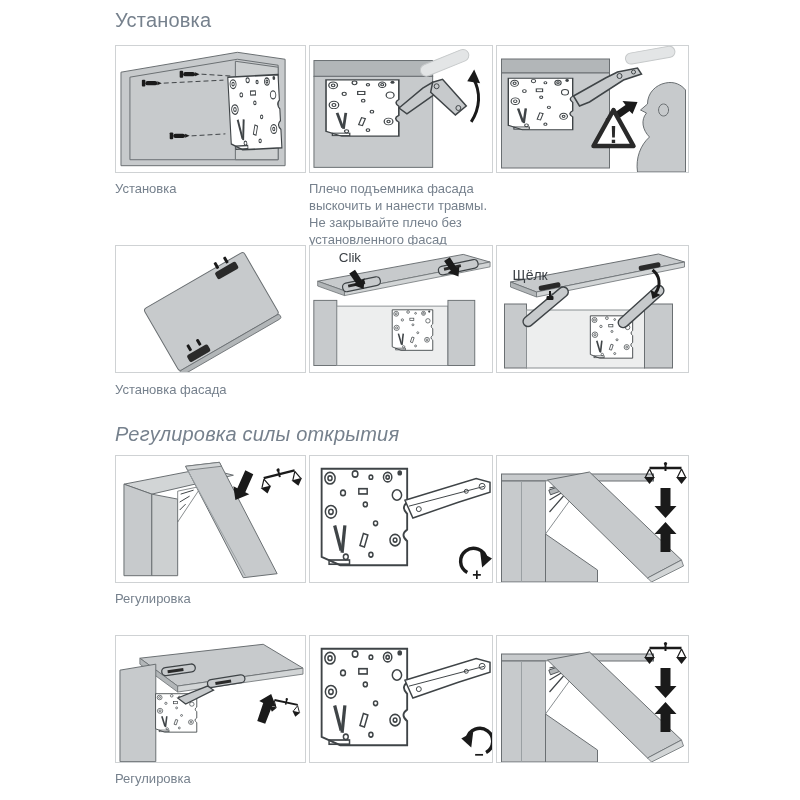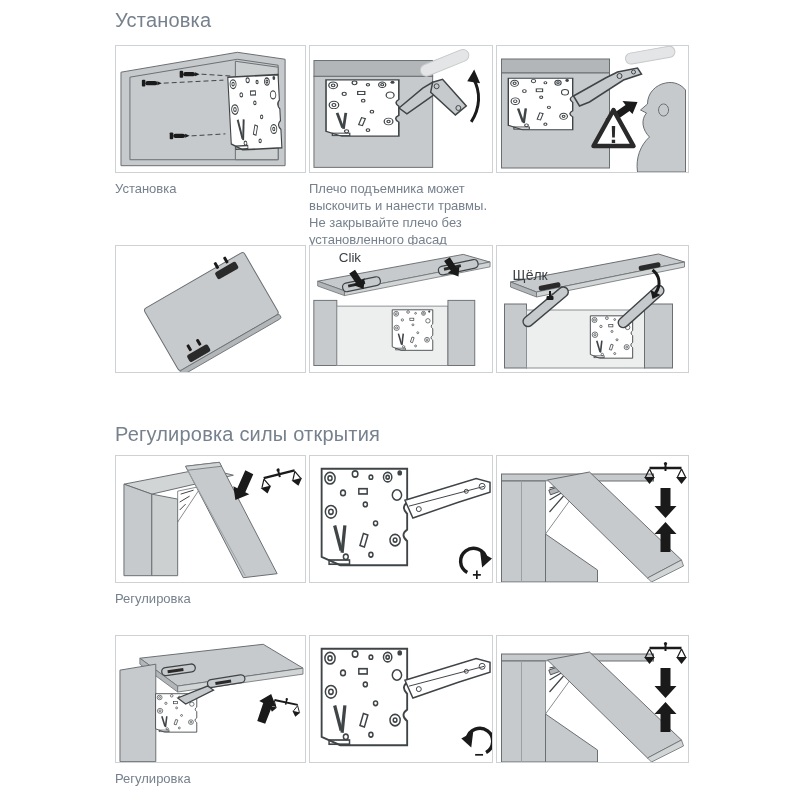--- a/index.html
+++ b/index.html
@@ -1,20 +1,20 @@
 <!DOCTYPE html>
 <html><head>
 <meta charset="utf-8">
 <style>
   html,body{margin:0;padding:0;background:#ffffff;}
   .page{position:relative;width:800px;height:800px;background:#ffffff;overflow:hidden;
         font-family:"Liberation Sans",sans-serif;}
   .h{position:absolute;left:115px;color:#76818d;font-size:20px;font-weight:500;letter-spacing:.2px;}
   #h1{top:9px;}
-  #h2{top:423px;}
+  #h2{top:423px;font-style:italic;}
   .band{position:absolute;left:115px;display:grid;grid-template-columns:191px 184px 193px;column-gap:3px;}
   .r1{top:45px;} .r2{top:245px;} .r3{top:455px;} .r4{top:635px;}
   .c1{top:180px;} .c2{top:381px;} .c3{top:590px;} .c4{top:770px;}
   .panel{height:128px;border:1px solid #cfd2d4;background:#fff;box-sizing:border-box;}
   .panel svg{display:block;width:100%;height:100%;}
   .caption{color:#76818d;font-size:13px;line-height:17px;padding-right:6px;}
   svg text{font-family:"Liberation Sans",sans-serif;}
   .lbl{font-size:14px;fill:#3a3f44;}
   .sym{font-size:16px;font-weight:bold;fill:#1a1a1a;}
 </style>
@@ -133,21 +133,21 @@
         <path d="M166,58 a5,6 0 1 0 0.1,0" fill="none" stroke="#6a6f72"></path>
         <polygon points="112,79 132,65 135,68 140,56 125,55 128,59 108,73" fill="#1a1a1a"></polygon>
         <path d="M116,64 L136,100 L96,100 Z" fill="#ffffff" stroke="#2a2a2a" stroke-width="4.5" stroke-linejoin="round"></path>
         <text x="116" y="97" text-anchor="middle" font-size="24" font-weight="bold" fill="#2a2a2a">!</text>
       </svg>
     </div>
   </div>
 
   <div class="band c1">
     <div class="caption">Установка</div>
-    <div class="caption">Плечо подъемника может выскочить и нанести травмы. Не закрывайте плечо без установленного фасад</div>
+    <div class="caption">Плечо подъемника фасада выскочить и нанести травмы. Не закрывайте плечо без установленного фасад</div>
   </div>
 
   <div class="band r2">
 
     <div class="panel">
       <svg viewBox="0 0 190 126">
         <g transform="rotate(-30 95 66)">
           <rect x="38" y="30" width="116" height="72" rx="3" fill="#c7cacc" stroke="#6a6f72"></rect>
           <rect x="38" y="102" width="116" height="5" rx="2.5" fill="#b2b6b8" stroke="#6a6f72" stroke-width="0.8"></rect>
           <rect x="118" y="34" width="24" height="8" rx="2" fill="#2a2a2a"></rect>
@@ -208,20 +208,25 @@
           <rect x="46" y="50" width="7" height="4" rx="1"></rect>
             <rect x="48.5" y="45" width="2" height="5"></rect>
         </g>
         <path d="M152,24 C159,29 161,39 155,47" fill="none" stroke="#1a1a1a" stroke-width="3"></path>
         <polygon points="152,53 160,49 150,44" fill="#1a1a1a"></polygon>
         <text x="12" y="34" class="lbl">Щёлк</text>
       </svg>
     </div>
   </div>
 
+  <div class="band c2">
+    <div class="caption">Установка фасада</div>
+    <div class="caption"></div>
+    <div class="caption"></div>
+  </div>
 
   <div class="h" id="h2">Регулировка силы открытия</div>
 
   <div class="band r3">
 
     <div class="panel">
       <svg viewBox="0 0 190 126">
         <polygon points="8,28 90,12 118,19 36,38" fill="#d2d5d6" stroke="#6a6f72"></polygon>
         <polygon points="8,28 36,38 36,120 8,120" fill="#c7cacc" stroke="#6a6f72"></polygon>
         <polygon points="36,38 62,43 62,120 36,120" fill="#cdd0d1" stroke="#6a6f72"></polygon>

